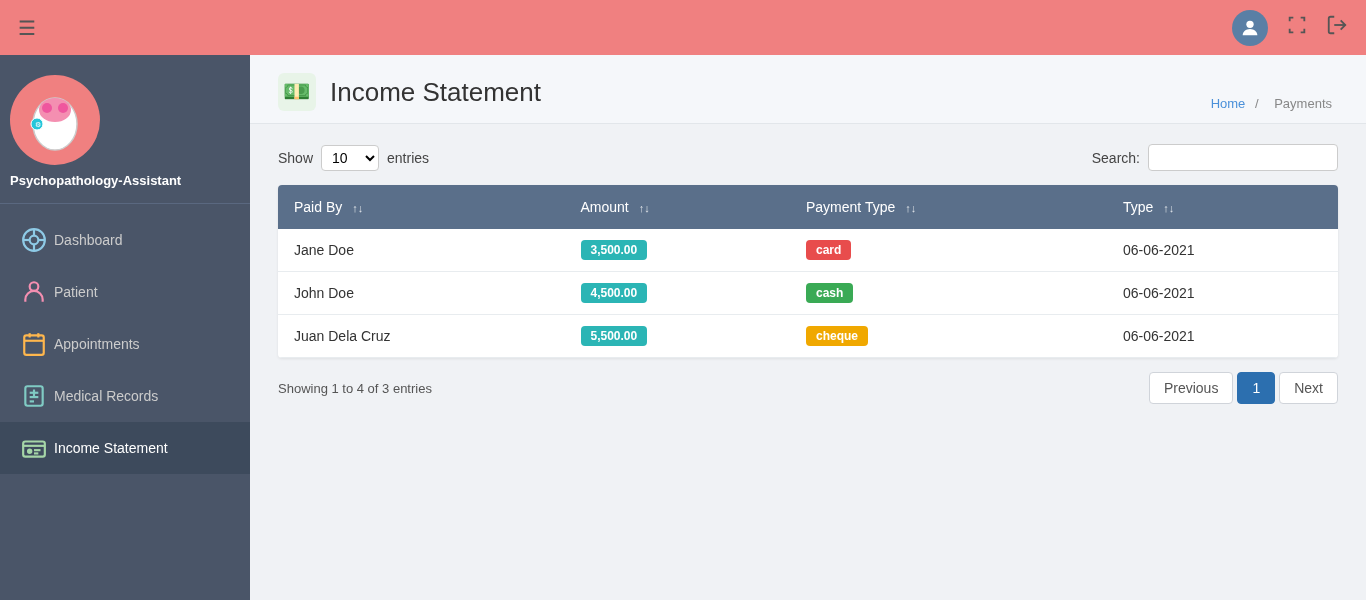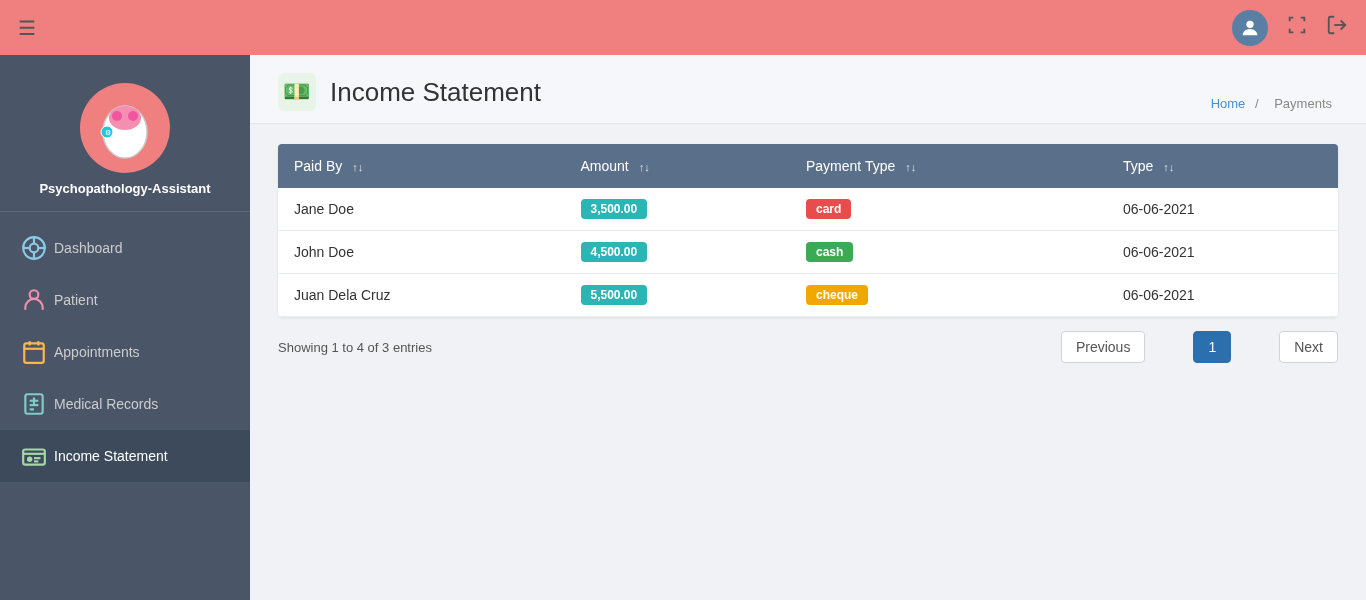--- a/index.html
+++ b/index.html
@@ -27,22 +27,22 @@
     .sidebar {
       width: 250px;
       background: #4a5568;
       display: flex;
       flex-direction: column;
       flex-shrink: 0;
     }
     .sidebar-logo {
       display: flex;
       flex-direction: column;
-      align-items: center;
-      padding: 28px 10px 15px;
+      align-items: flex-start;
+      padding: 20px 10px 15px;
       border-bottom: 1px solid #5a6880;
     }
     .logo-circle {
       width: 90px;
       height: 90px;
       background: #f08080;
       border-radius: 50%;
       display: flex;
       align-items: center;
       justify-content: center;
@@ -183,21 +183,20 @@
     .showing-text { font-size: 13px; color: #555; }
     .pagination { display: flex; gap: 4px; }
     .page-btn {
       padding: 7px 14px;
       border: 1px solid #d0d4da;
       border-radius: 4px;
       background: #fff;
       font-size: 14px;
       cursor: pointer;
       color: #555;
-      margin-left: 44px;
     }
     .page-btn.active { background: #2c6faf; color: #fff; border-color: #2c6faf; }
 
     
     .avatar-circle {
       width: 36px; height: 36px;
       background: #5a7fa5;
       border-radius: 50%;
       display: flex; align-items: center; justify-content: center;
       color: #fff;
@@ -331,20 +330,36 @@
       </div>
       <div class="breadcrumb">
         <a href="#">Home</a>
         <span>/</span>
         <span>Payments</span>
       </div>
     </div>
 
     <div class="table-area">
 
+      <div class="table-controls">
+        <div class="show-entries">
+          <span>Show</span>
+          <select>
+            <option>10</option>
+            <option>25</option>
+            <option>50</option>
+            <option>100</option>
+          </select>
+          <span>entries</span>
+        </div>
+        <div class="search-box">
+          <label>Search:</label>
+          <input type="text" style="">
+        </div>
+      </div>
 
       <table class="data-table">
         <thead>
           <tr>
             <th>
               <span>Paid By</span>
               <span class="sort-icon">↑↓</span>
             </th>
             <th>
               <span>Amount</span>

